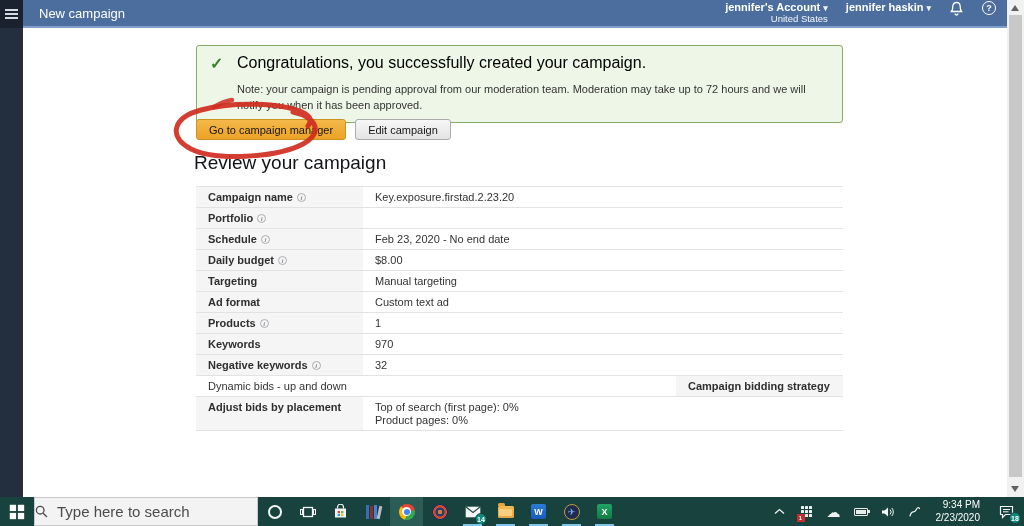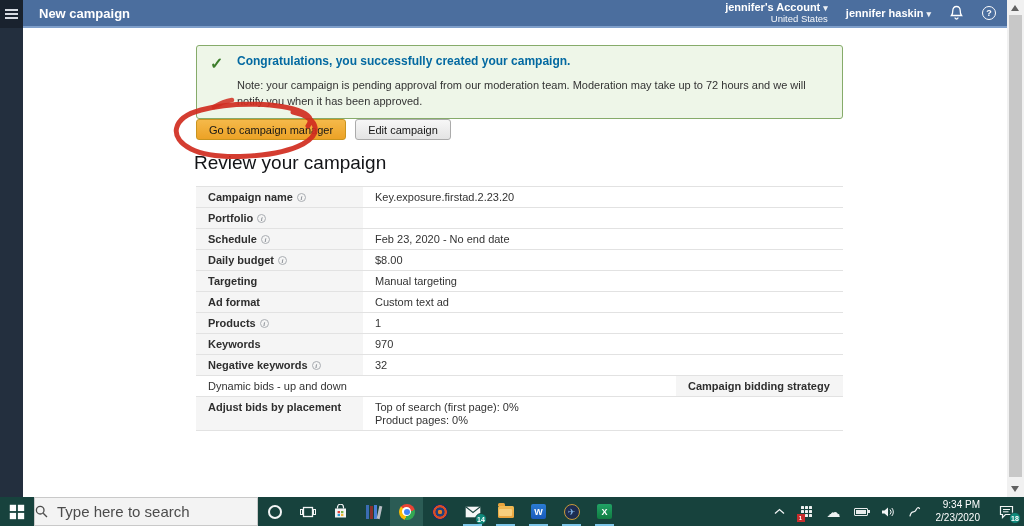--- a/index.html
+++ b/index.html
@@ -8,36 +8,36 @@
 
   
   .sidebar { position:absolute; left:0; top:0; width:23px; height:497px; background:#232f3e; z-index:4; }
   .sidebar-top { height:28px; background:#19222e; display:flex; align-items:center; justify-content:center; cursor:pointer; }
   .hamburger { display:flex; flex-direction:column; gap:2px; }
   .hamburger i { display:block; width:13px; height:2px; background:#d6dbe2; }
 
   
   .appbar { position:absolute; left:23px; top:0; right:0; height:28px; background:#4b6e9e;
             border-bottom:2px solid #7f9fca; display:flex; align-items:center; color:#fff; z-index:3; }
-  .app-title { font-size:13px; font-weight:bold; margin-left:16px; }
-  .appbar-right { margin-left:auto; display:flex; align-items:center; gap:18px; margin-right:28px; }
+  .app-title { font-size:13px; font-weight:normal; margin-left:16px; }
+  .appbar-right { margin-left:auto; display:flex; align-items:flex-start; gap:18px; margin-right:28px; }
   .account-switch { text-align:right; line-height:1.1; cursor:pointer; }
   .account-line { font-size:11px; font-weight:bold; }
   .account-region { font-size:9.5px; font-weight:normal; opacity:.95; }
   .caret { font-size:9px; margin-left:3px; opacity:.9; }
   .user-menu { font-size:11px; font-weight:bold; cursor:pointer; }
   .bell-btn, .help-btn { cursor:pointer; display:flex; align-items:center; }
   .help-circle { width:14px; height:14px; border:1.4px solid #fff; border-radius:50%; font-size:9px; font-weight:bold;
                  display:flex; align-items:center; justify-content:center; }
 
   
   .banner { position:absolute; left:196px; top:45px; width:647px; min-height:55px; background:#eef6e8;
             border:1px solid #86ab6a; border-radius:3px; padding:8px 14px 8px 40px; }
   .banner-check { position:absolute; left:13px; top:8px; color:#3d7d2b; font-size:16px; font-weight:bold; }
-  .banner-title { color:#0369a1; font-size:12px; font-weight:bold; }
+  .banner-title { color:#000000; font-size:16px; font-weight:normal; }
   .banner-note { color:#333; font-size:11px; line-height:1.45; margin-top:10px; max-width:600px; }
 
   
   .actions { position:absolute; left:196px; top:119px; display:flex; gap:9px; }
   .btn { font-family:"Liberation Sans", sans-serif; font-size:11px; height:21px; padding:0 12px;
          border-radius:3px; cursor:pointer; color:#161616; }
   .btn-primary { background:linear-gradient(#f5b94a,#eca226); border:1px solid #c9941f; }
   .btn-secondary { background:linear-gradient(#f7f7f7,#e4e4e4); border:1px solid #ababab; }
 
   

